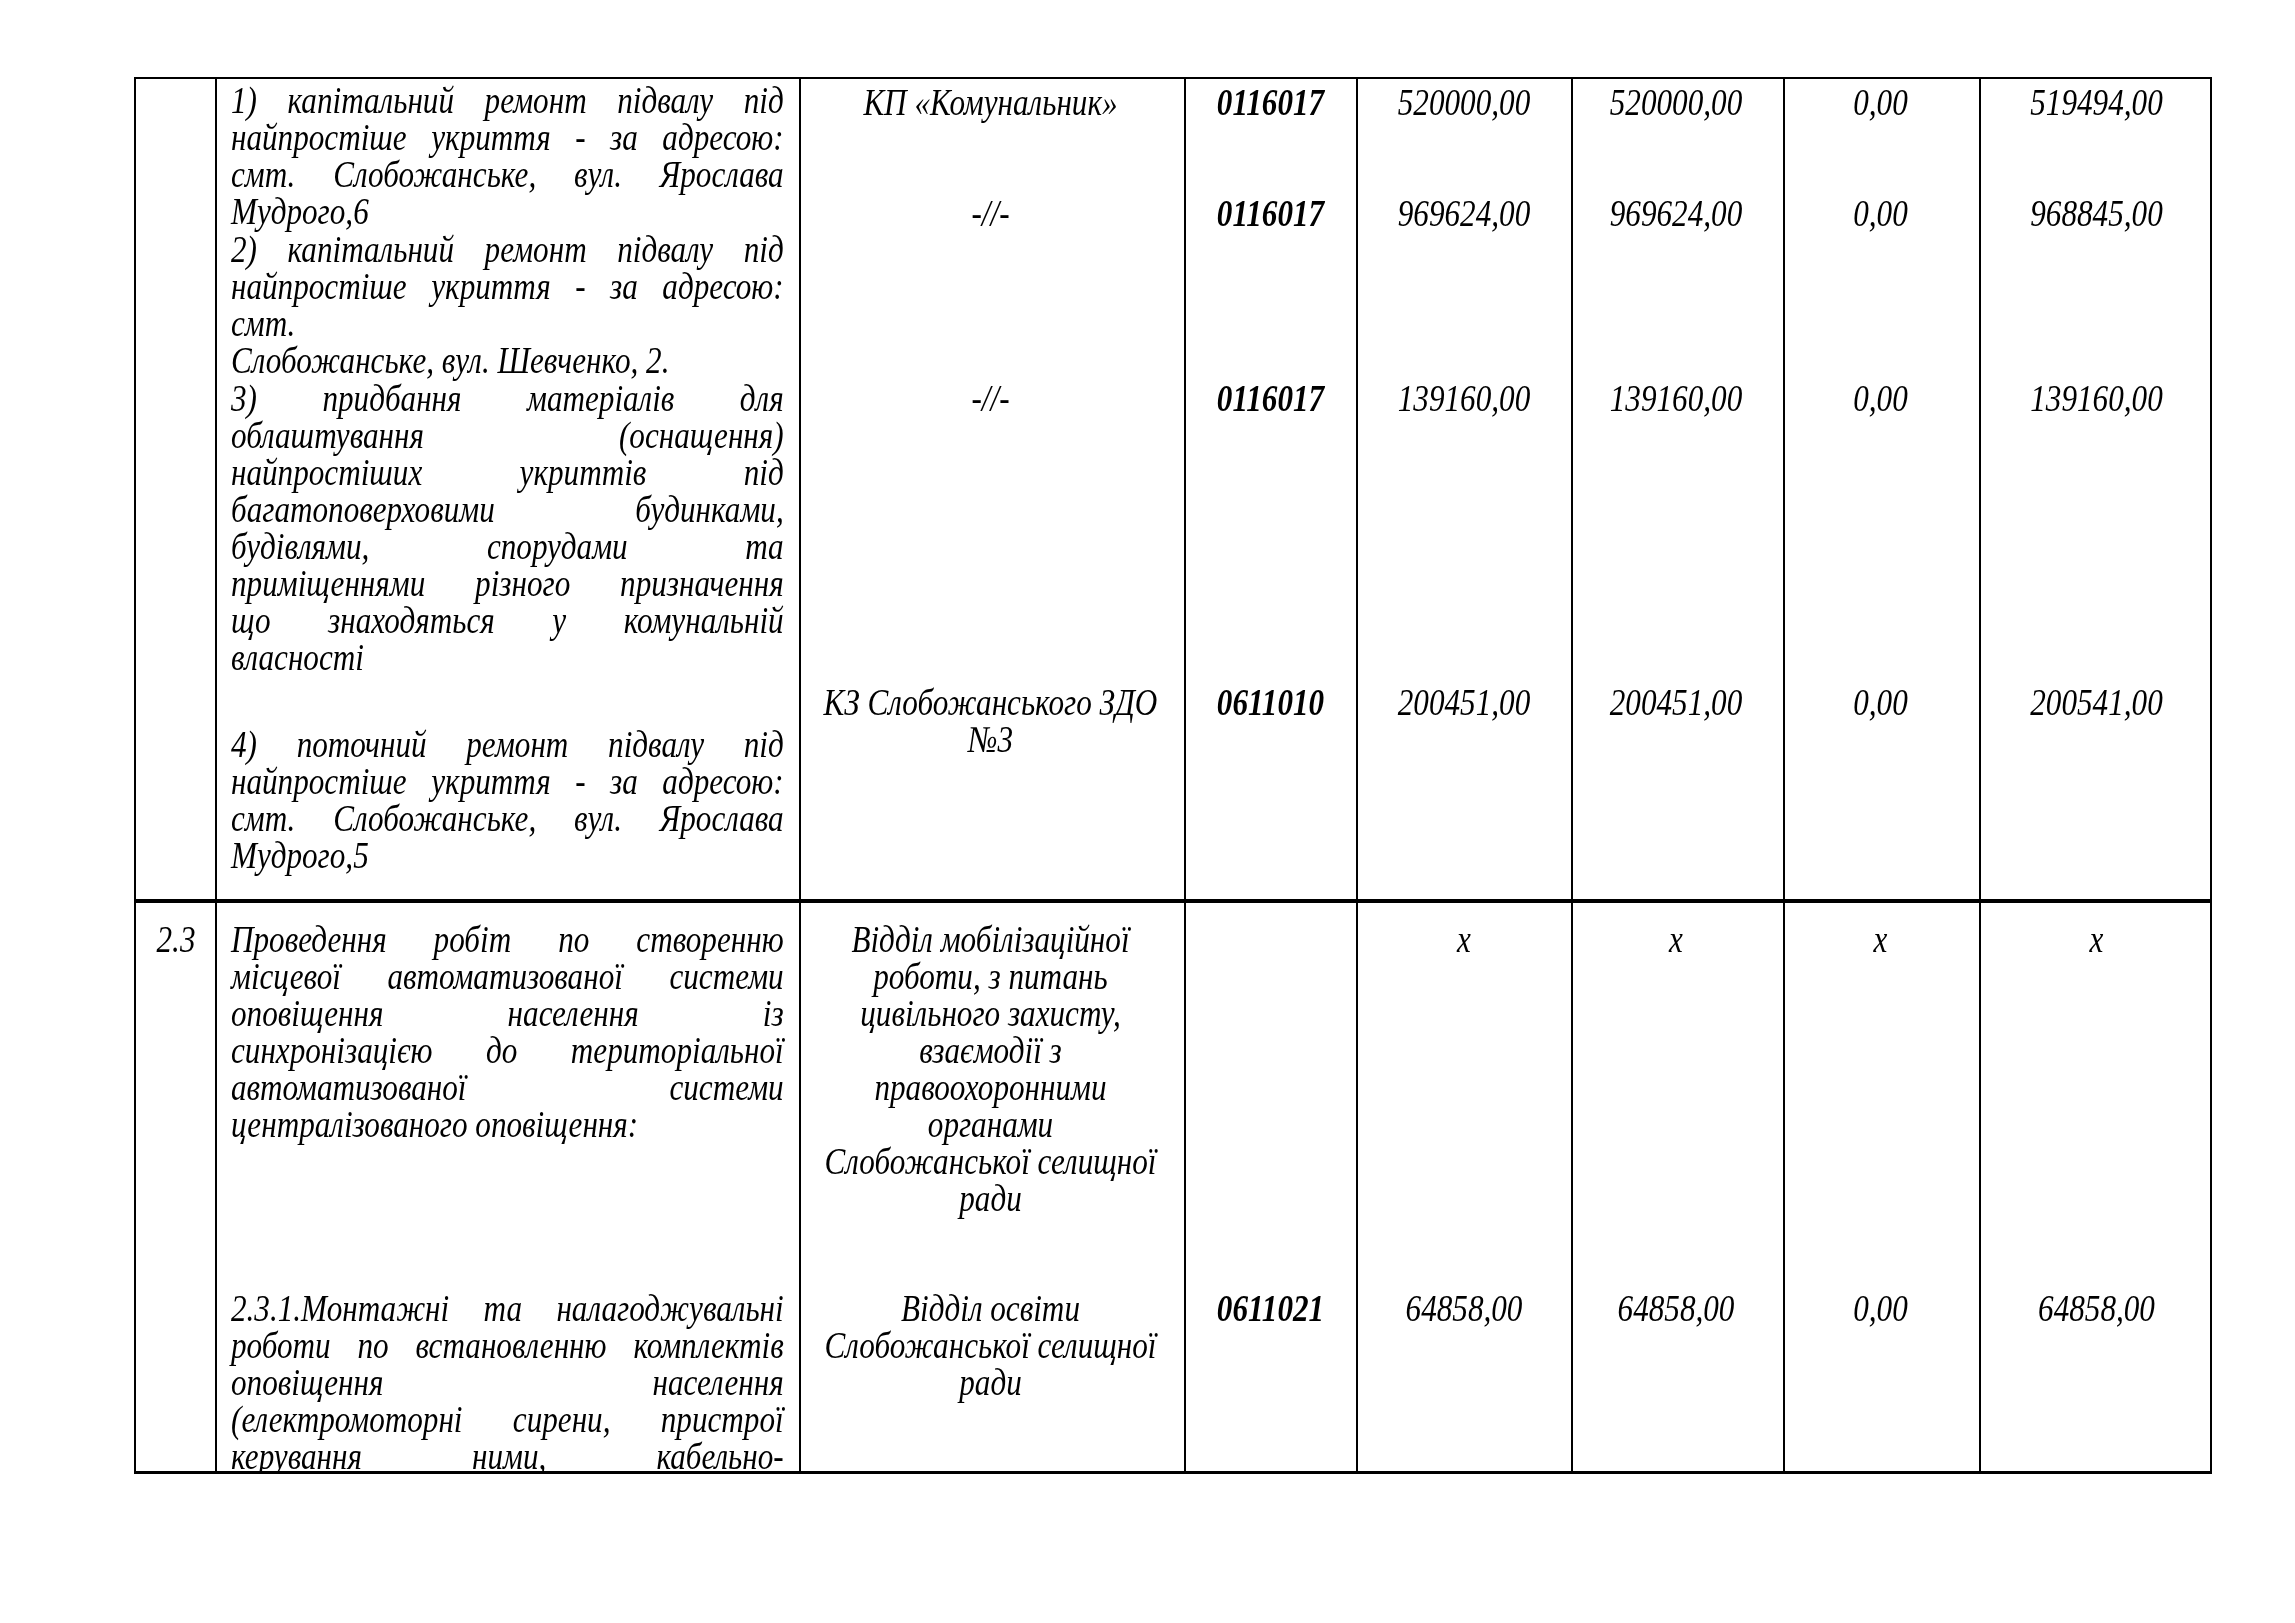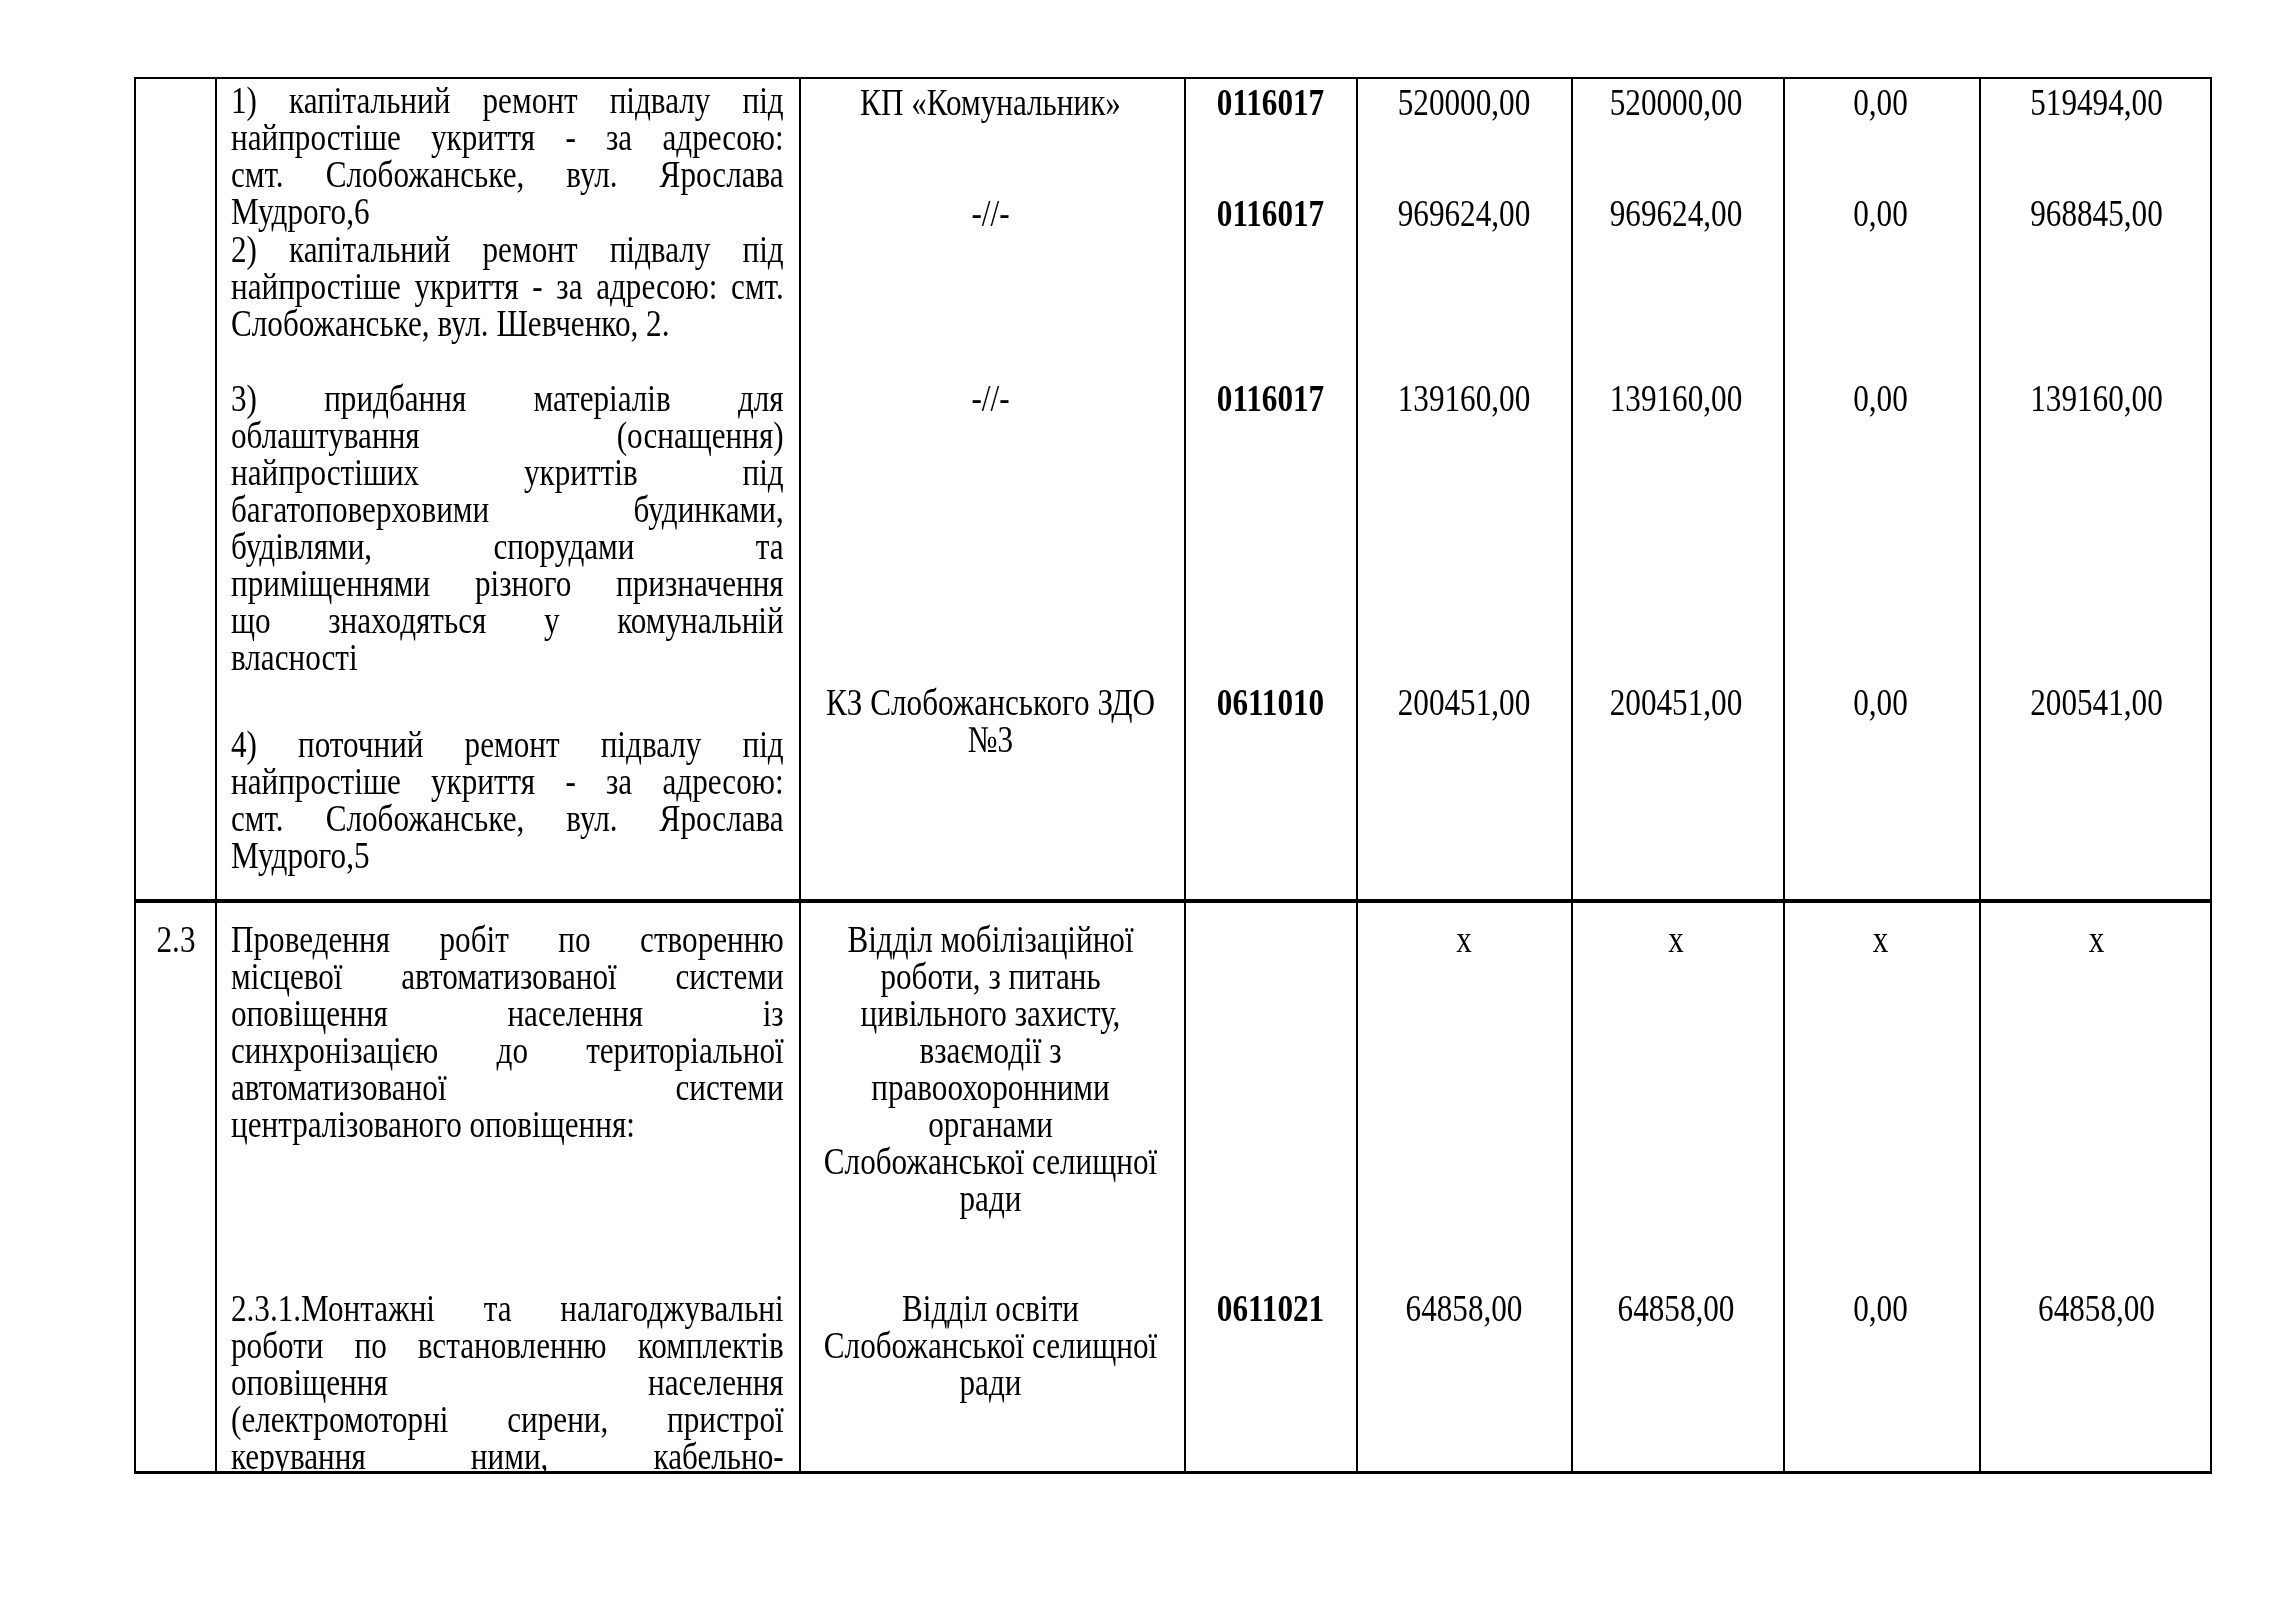--- a/index.html
+++ b/index.html
@@ -3,21 +3,21 @@
 <meta charset="utf-8">
 <style>
   html,body { margin:0; padding:0; background:#ffffff; }
   .page {
     position:relative; width:2295px; height:1623px; background:#ffffff;
     font-family:"Liberation Serif","DejaVu Serif",serif; color:#000;
   }
   .doc-table {
     position:absolute; left:134px; top:77px; width:2074px; height:1392px;
     border:2px solid #000; border-bottom-width:3.3px;
-    overflow:hidden; background:#fff;
+    overflow:hidden; background:#fff;font-style:italic;
   }
   .vline { position:absolute; top:0; bottom:0; width:2px; background:#000; }
   .hdiv  { position:absolute; left:0; right:0; height:3.9px; background:#000; }
   .tb, .tbc { position:absolute; font-size:38px; line-height:37px; }
   .tb  { transform:scaleX(0.82); transform-origin:0 0; }
   .tbc { transform:scaleX(0.82); transform-origin:50% 0; }
   .tl { white-space:nowrap; }
   .just .tl     { text-align:justify; text-align-last:justify; white-space:normal; }
   .just .tl:last-child { text-align:left; text-align-last:left; }
   .just-all .tl { text-align:justify; text-align-last:justify; white-space:normal; }

